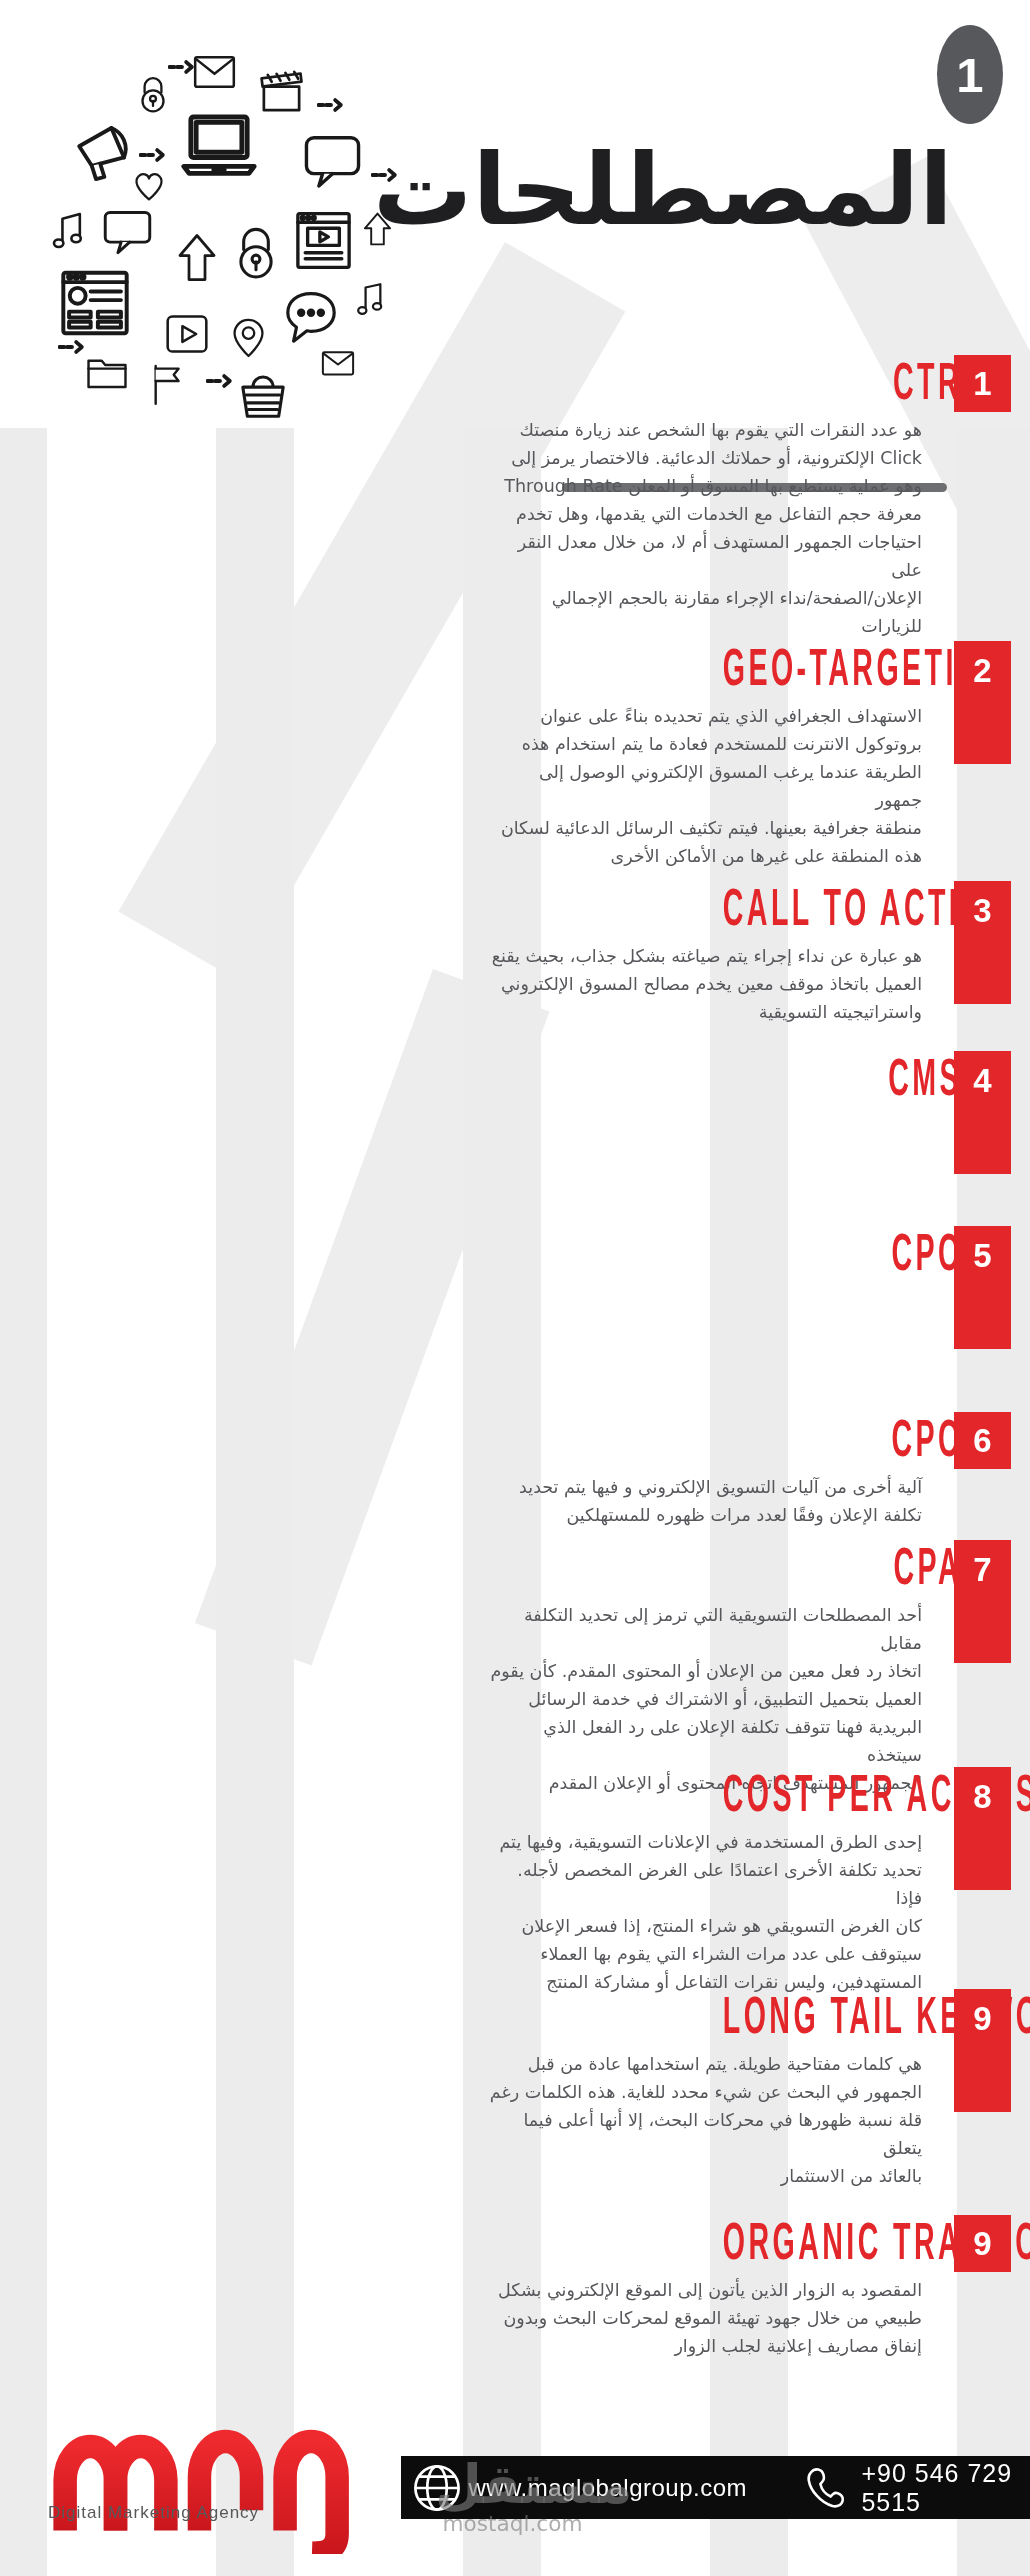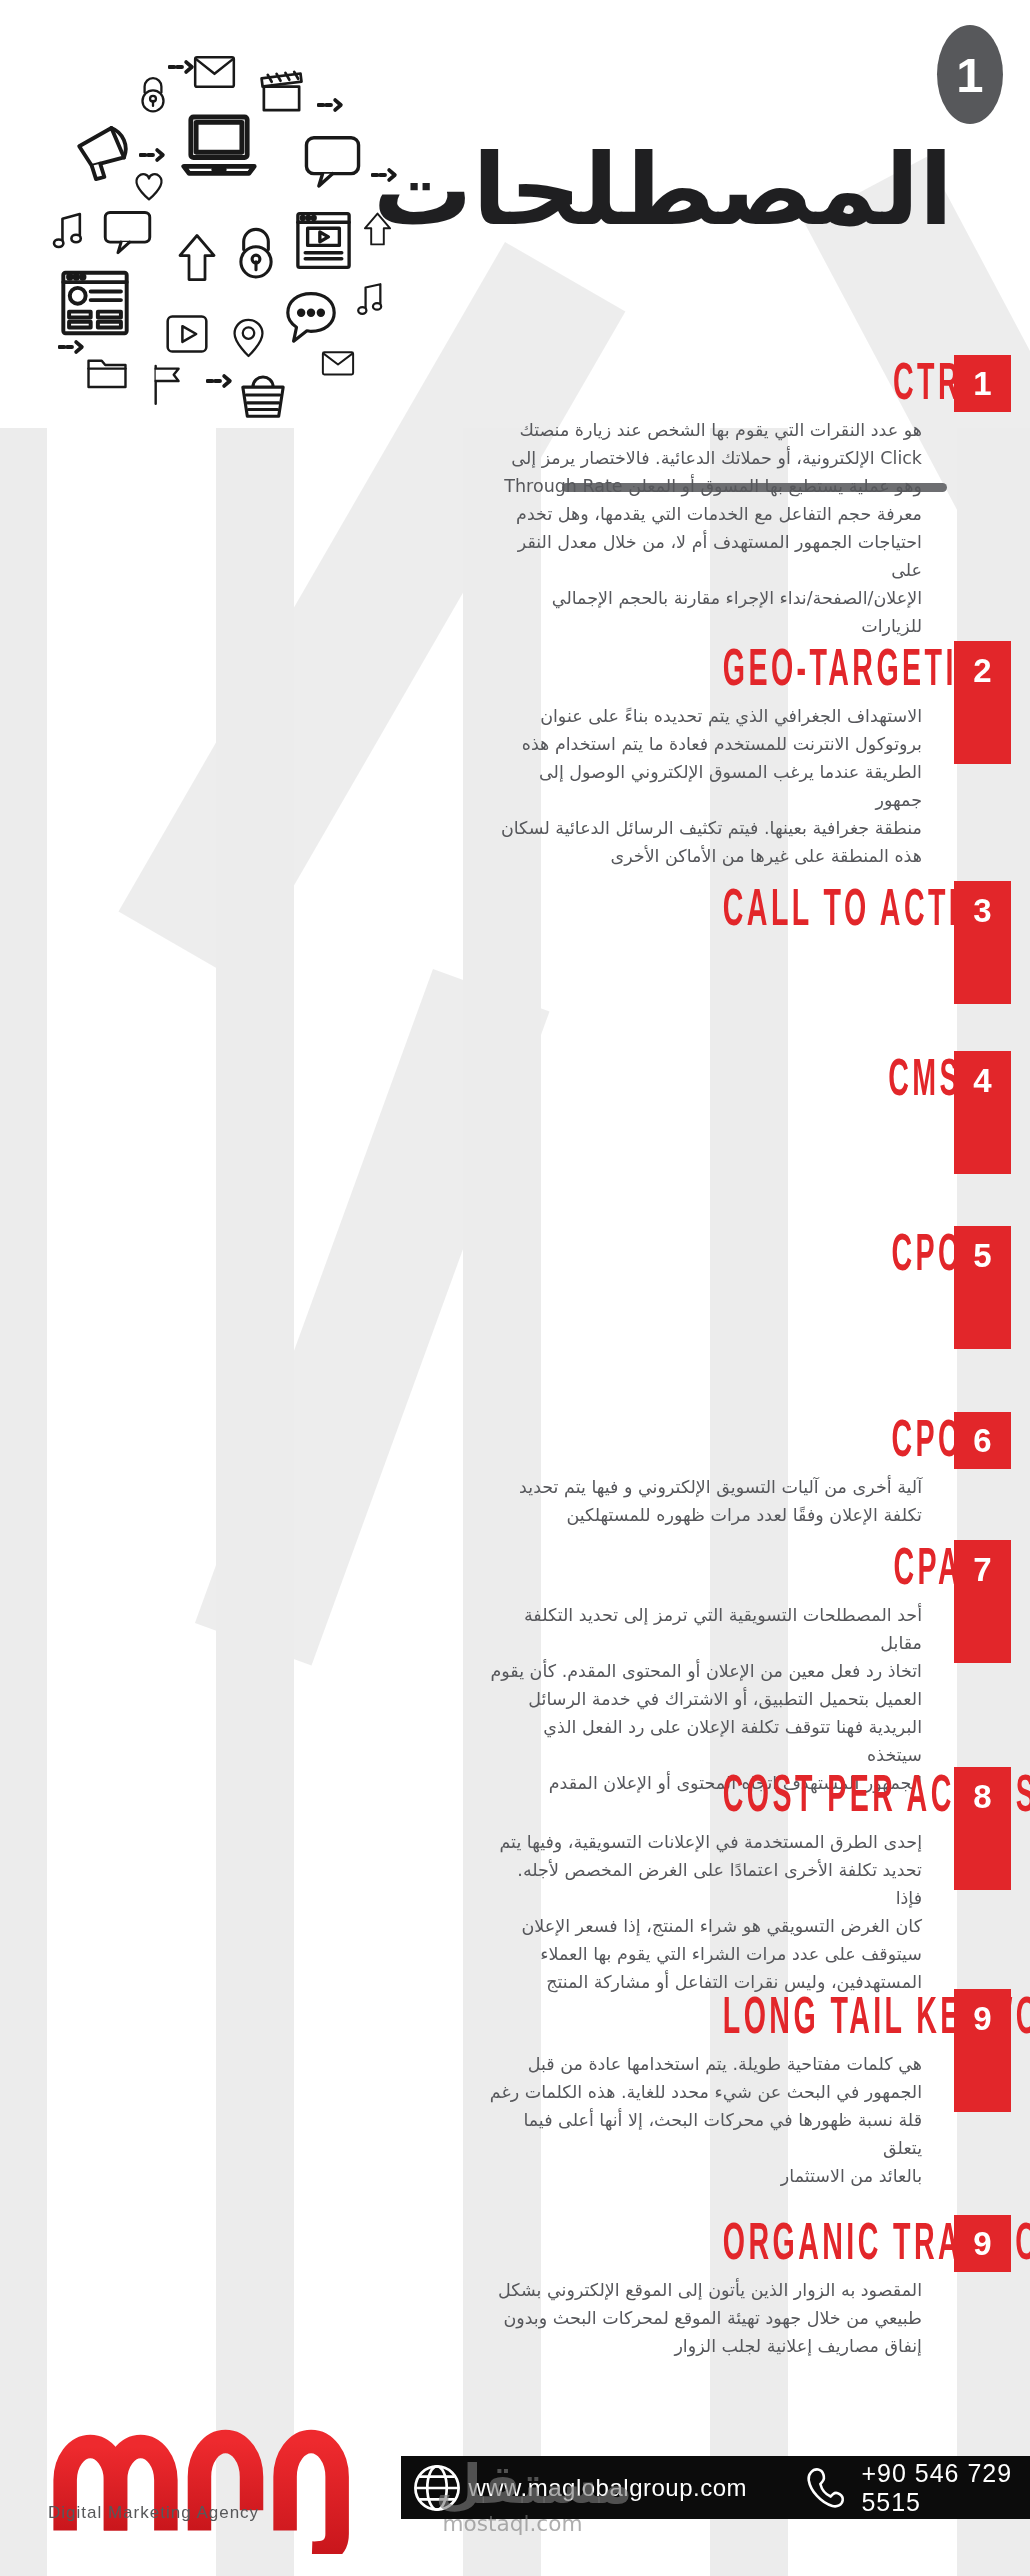--- a/index.html
+++ b/index.html
@@ -287,20 +287,23 @@
 هذه المنطقة على غيرها من الأماكن الأخرى</p>
     </section>
 
     <section class="term t3">
       <div class="term-head">
         <div class="term-heading">CALL TO ACTION</div>
         <div class="num-box">
           <span>3</span>
         </div>
       </div>
+      <p class="term-text">هو عبارة عن نداء إجراء يتم صياغته بشكل جذاب، بحيث يقنع
+العميل باتخاذ موقف معين يخدم مصالح المسوق الإلكتروني
+واستراتيجيته التسويقية</p>
     </section>
 
     <section class="term t4">
       <div class="term-head">
         <div class="term-heading">CMS</div>
         <div class="num-box">
           <span>4</span>
         </div>
       </div>
     </section>

